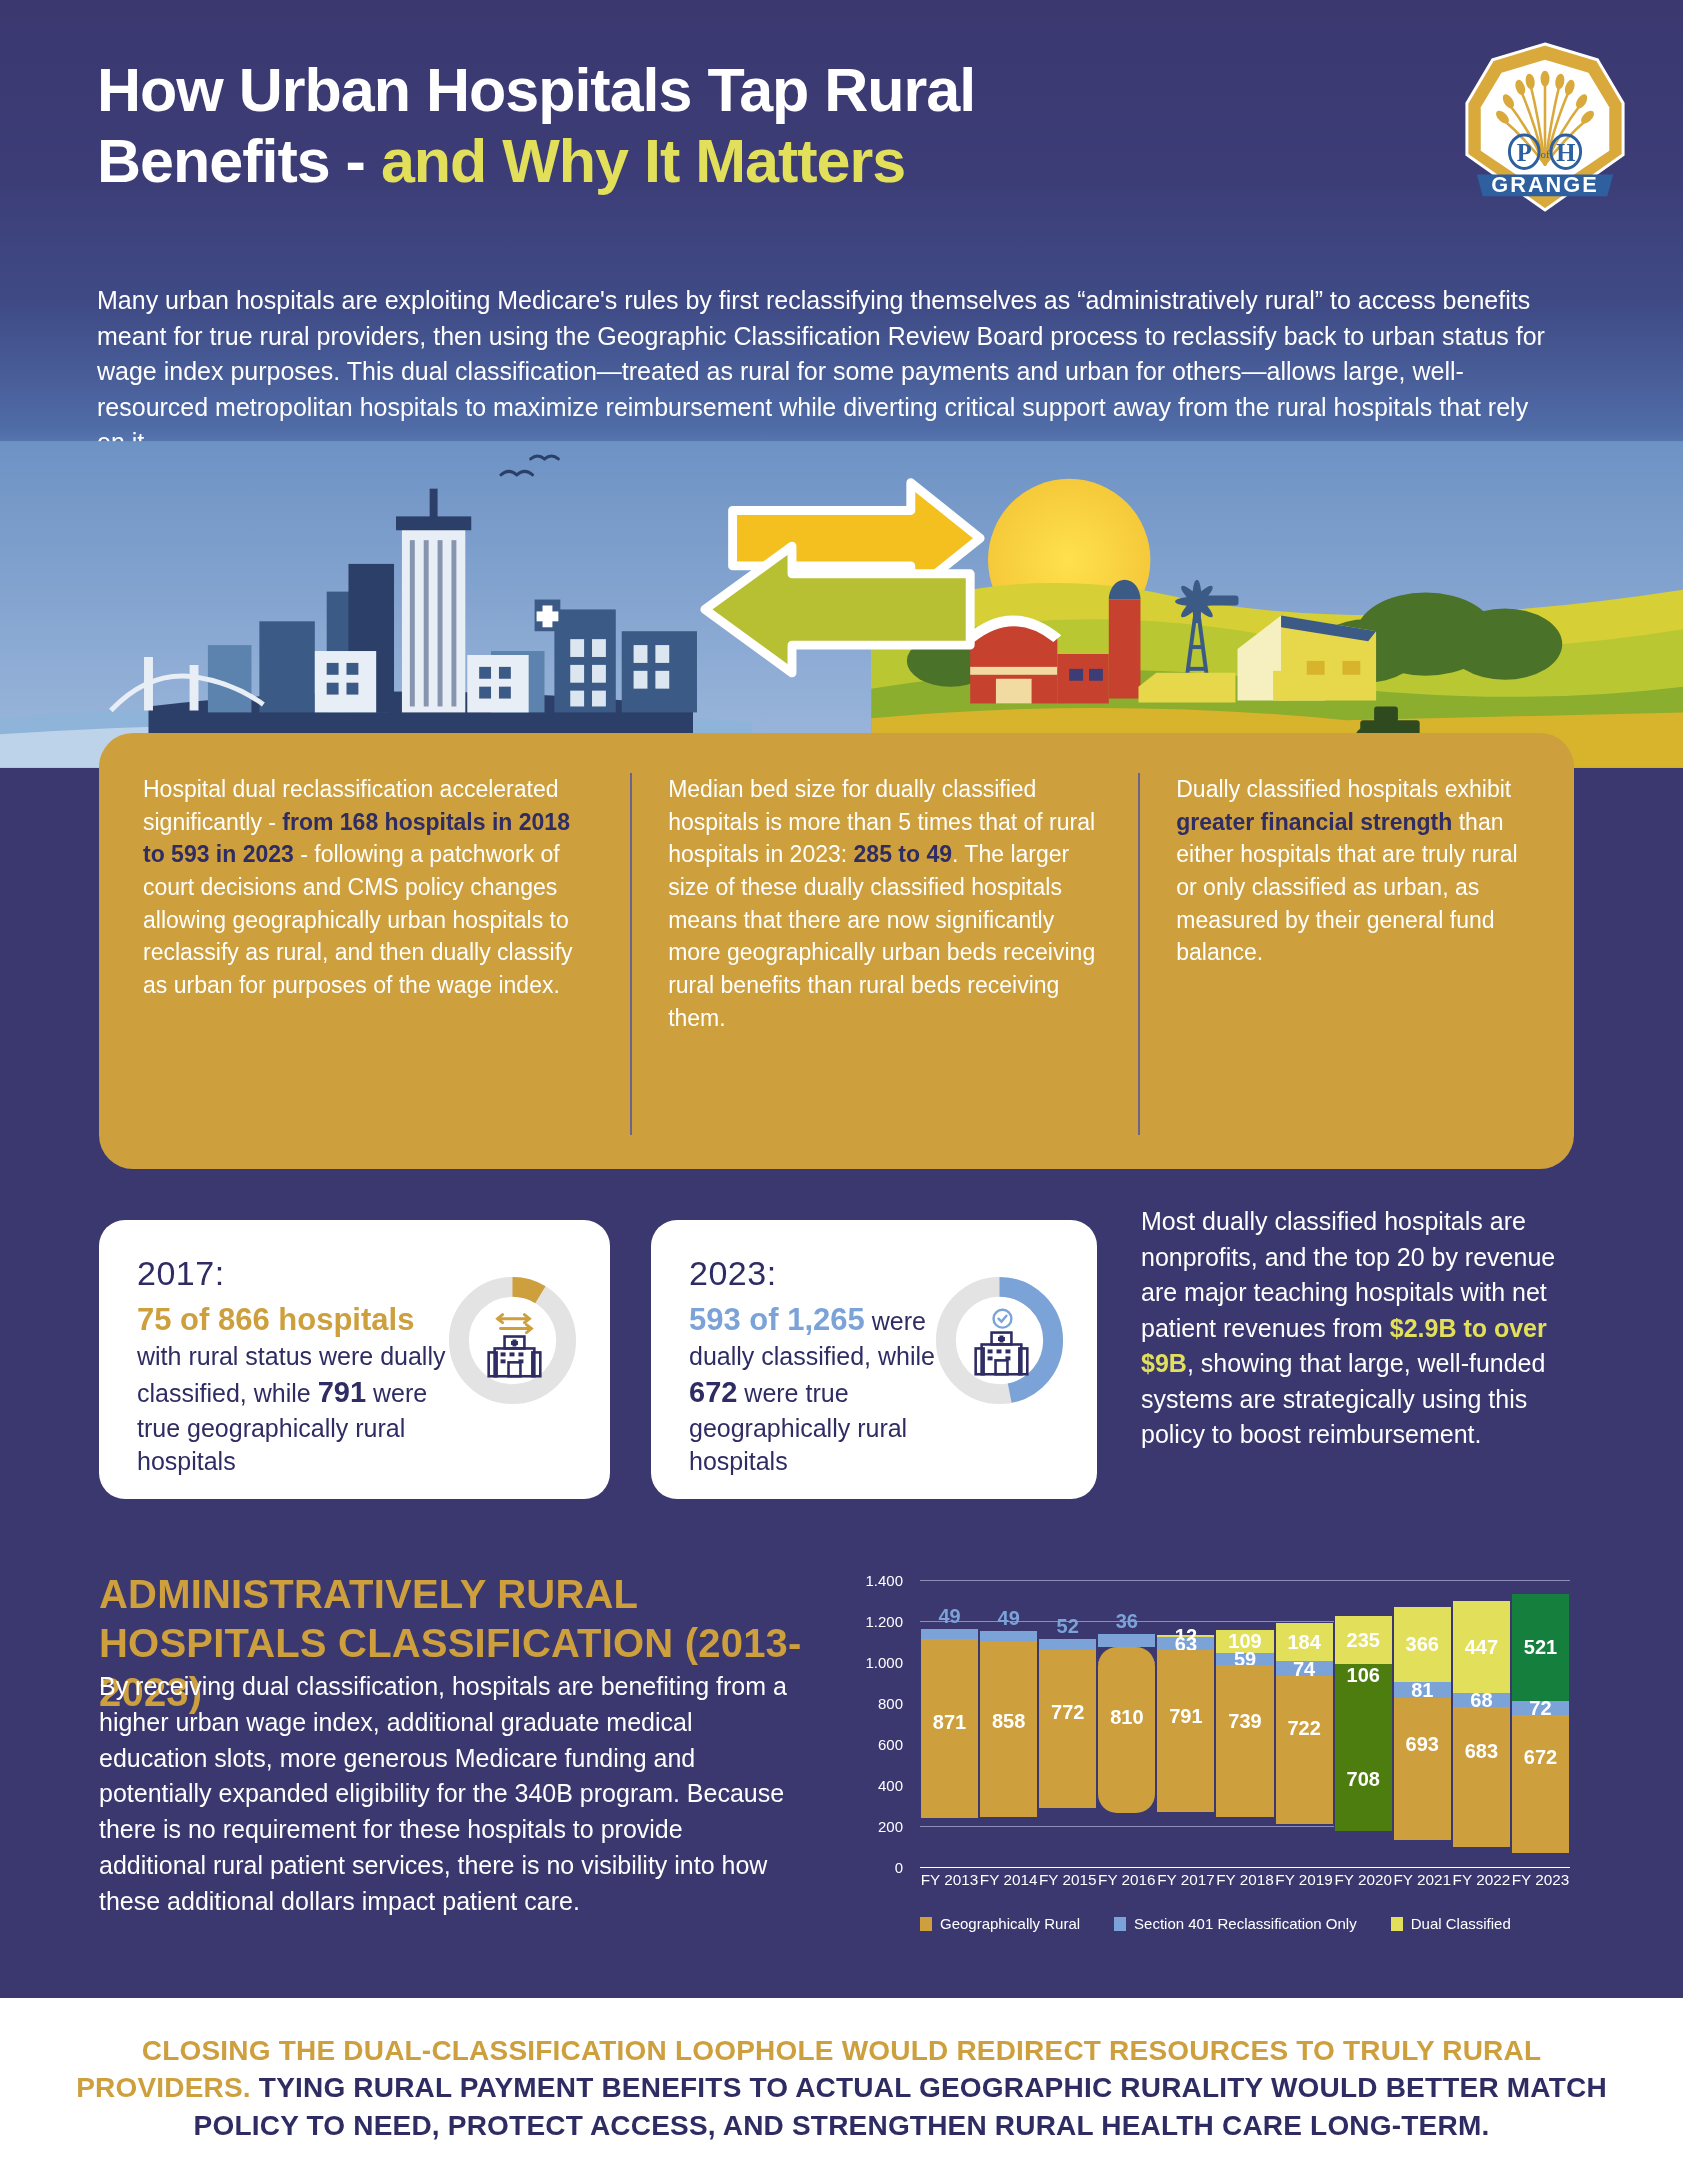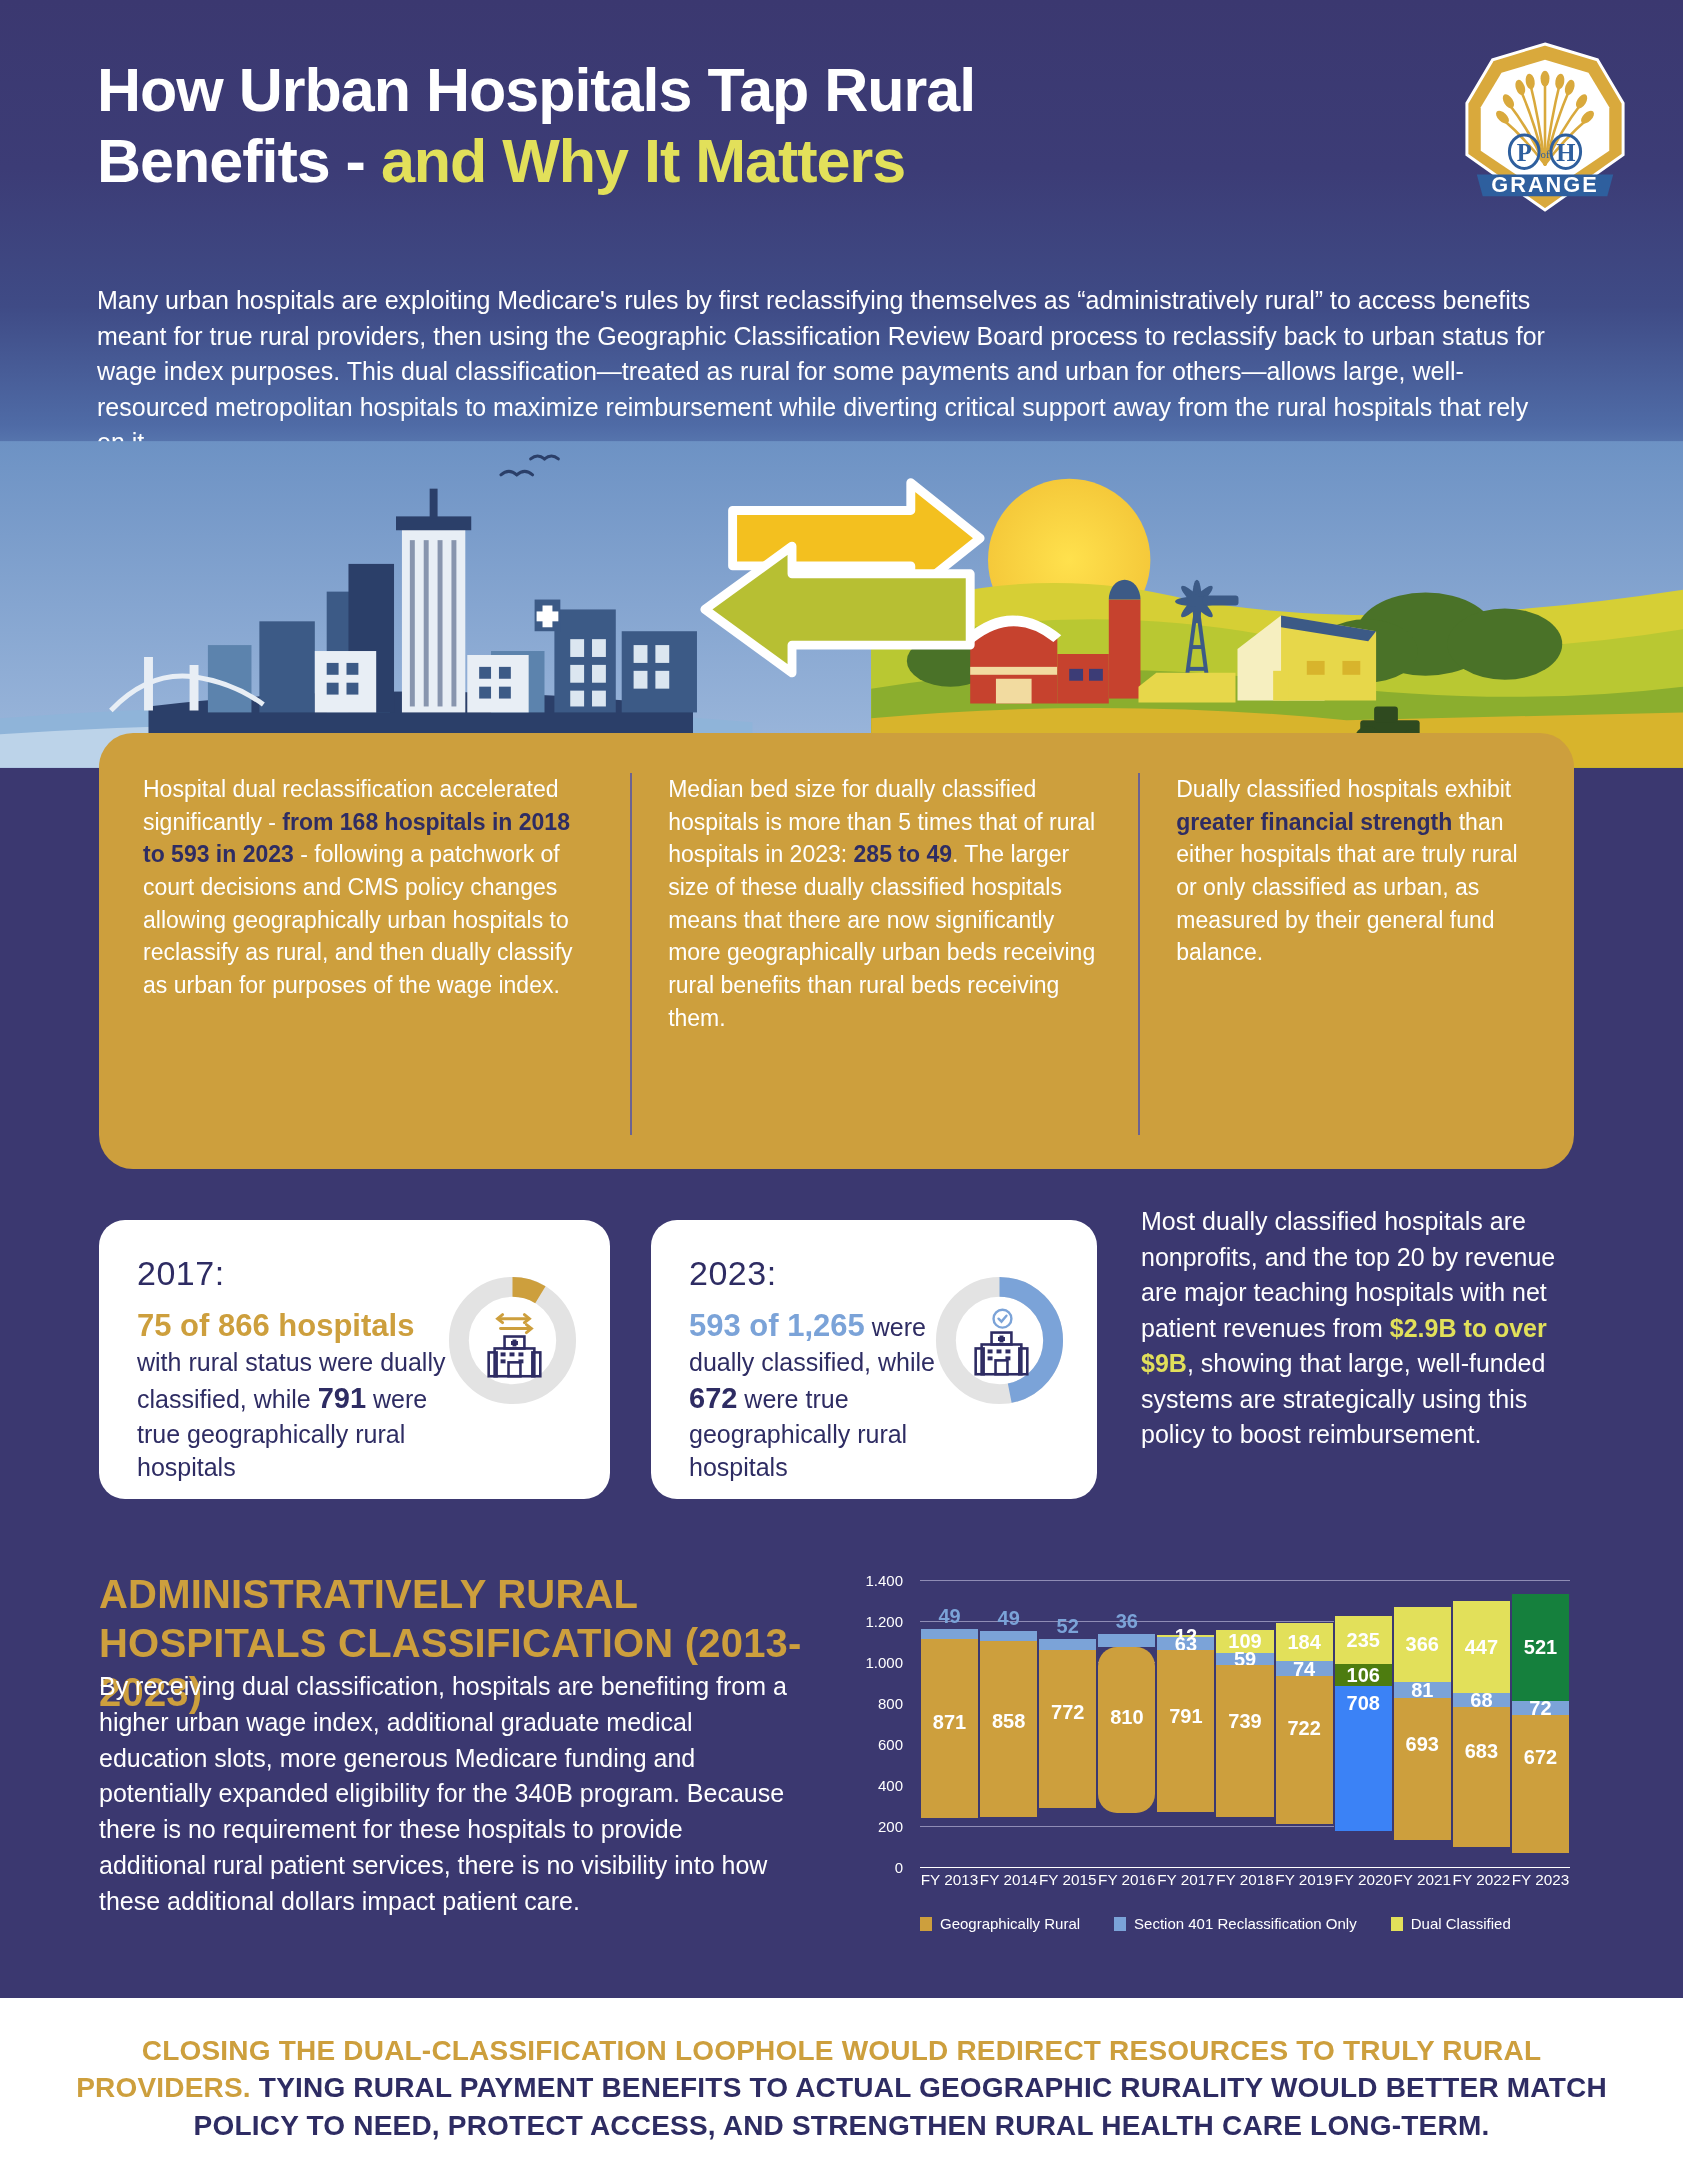--- a/index.html
+++ b/index.html
@@ -48,21 +48,21 @@
   .gcol b { color: #2e2c63; font-weight: 800; }
 
   
   .card {
     position: absolute; background: #ffffff; border-radius: 26px;
     padding: 34px 34px 26px 38px;
   }
   #card-2017 { left: 99px; top: 1220px; width: 511px; height: 279px; }
   #card-2023 { left: 651px; top: 1220px; width: 446px; height: 279px; }
   .card-year { font-size: 34px; font-weight: 400; color: #2e2c63; letter-spacing: 0.5px; }
-  .card-body { font-size: 25px; line-height: 1.33; color:#2e2c63; margin-top: 12px; width: 327px; }
+  .card-body { font-size: 25px; line-height: 1.33; color:#2e2c63; margin-top: 6px; width: 327px; }
   #card-2023 .card-body { width: 267px; }
   .big-gold { font-weight: 800; font-size: 31px; color: #cd9f3d; }
   .big-blue { font-weight: 800; font-size: 31px; color: #7ba3d8; }
   .bold-navy { font-weight: 800; color:#2e2c63; font-size: 29px;}
   .donut { position: absolute; right: 28px; top: 51px; width: 139px; height: 139px; }
 
   
   .right-note {
     position: absolute; left: 1141px; top: 1204px; width: 436px;
     font-size: 25px; line-height: 1.42; color:#ffffff;
@@ -484,21 +484,21 @@
               <span class="vlabel">722</span>
             </div>
           </div>
           <div class="bar">
             <div class="seg seg-dual" style="height: 48px; background: rgb(226, 224, 90);">
               <span class="vlabel">235</span>
             </div>
             <div class="seg seg-401" style="height: 22px; background: #4d7c0f;">
               <span class="vlabel">106</span>
             </div>
-            <div class="seg seg-rural" style="height: 145px; background: #3b82f6; align-items: flex-end; padding-bottom: 118px;">
+            <div class="seg seg-rural" style="height: 145px; background: #4d7c0f; align-items: flex-end; padding-bottom: 42px;">
               <span class="vlabel">708</span>
             </div>
           </div>
           <div class="bar">
             <div class="seg seg-dual" style="height: 75px; background: rgb(226, 224, 90);">
               <span class="vlabel">366</span>
             </div>
             <div class="seg seg-401" style="height: 16.6px; background: rgb(123, 163, 216);">
               <span class="vlabel">81</span>
             </div>

